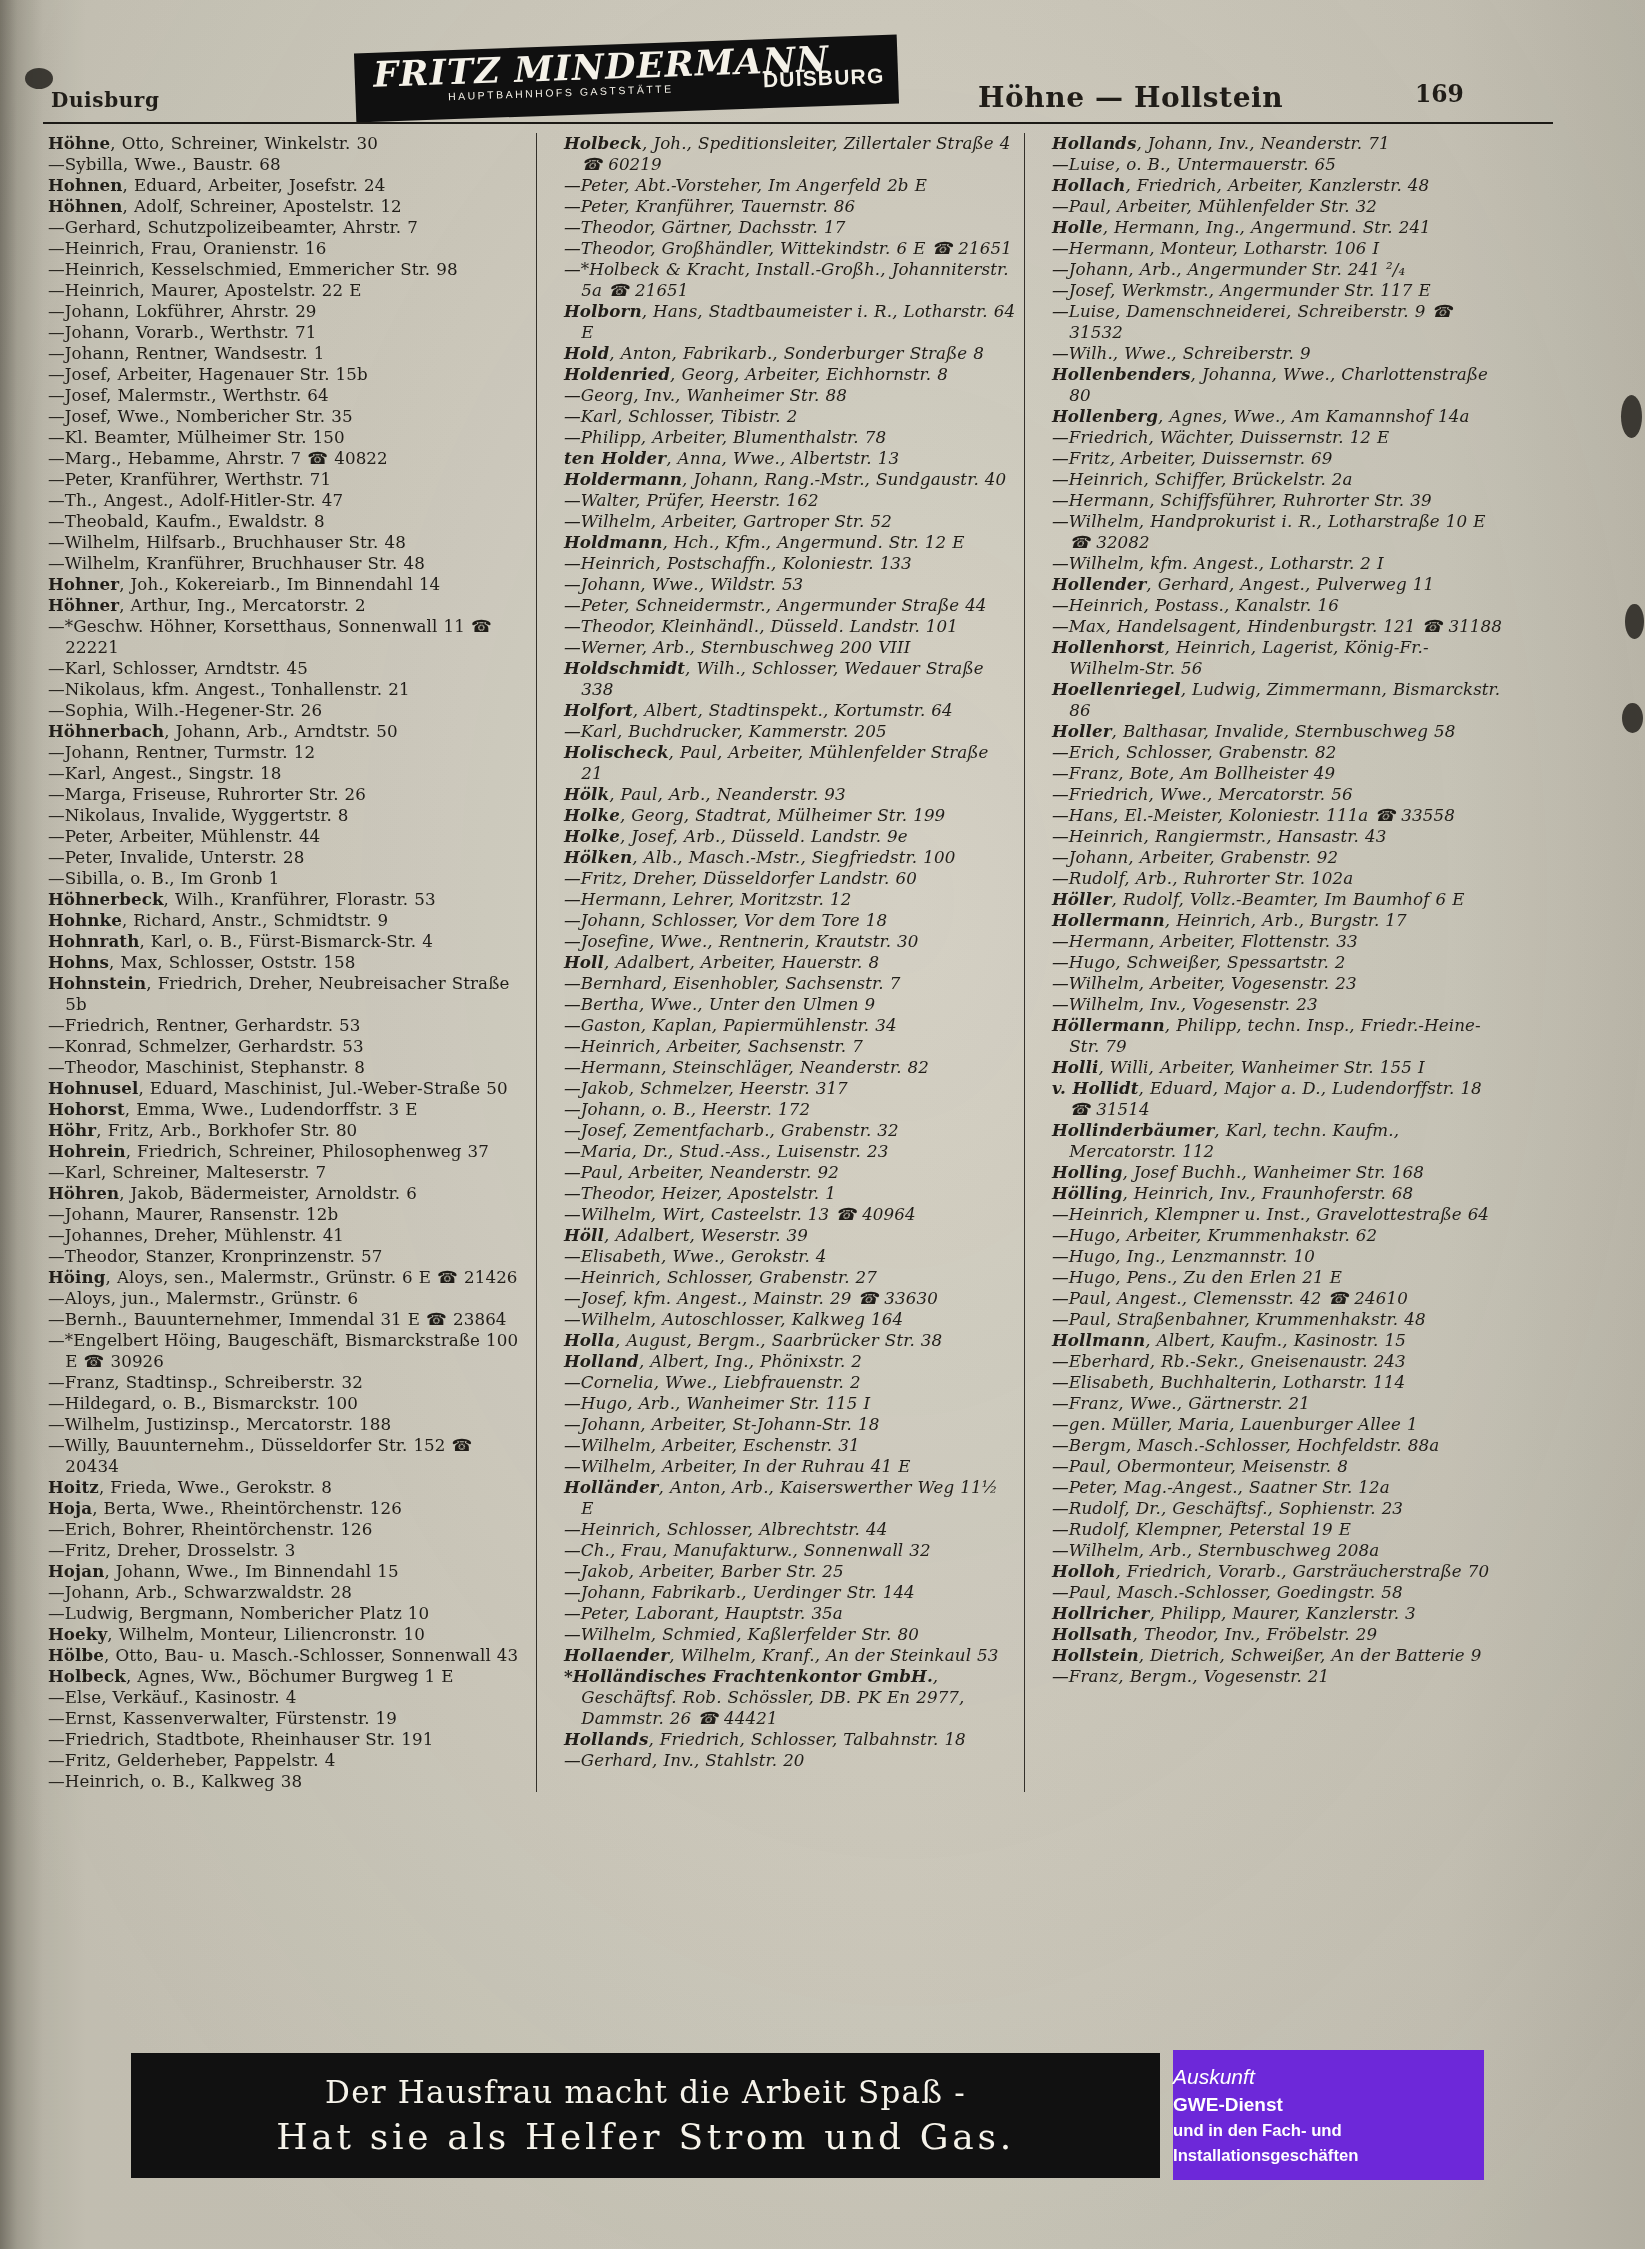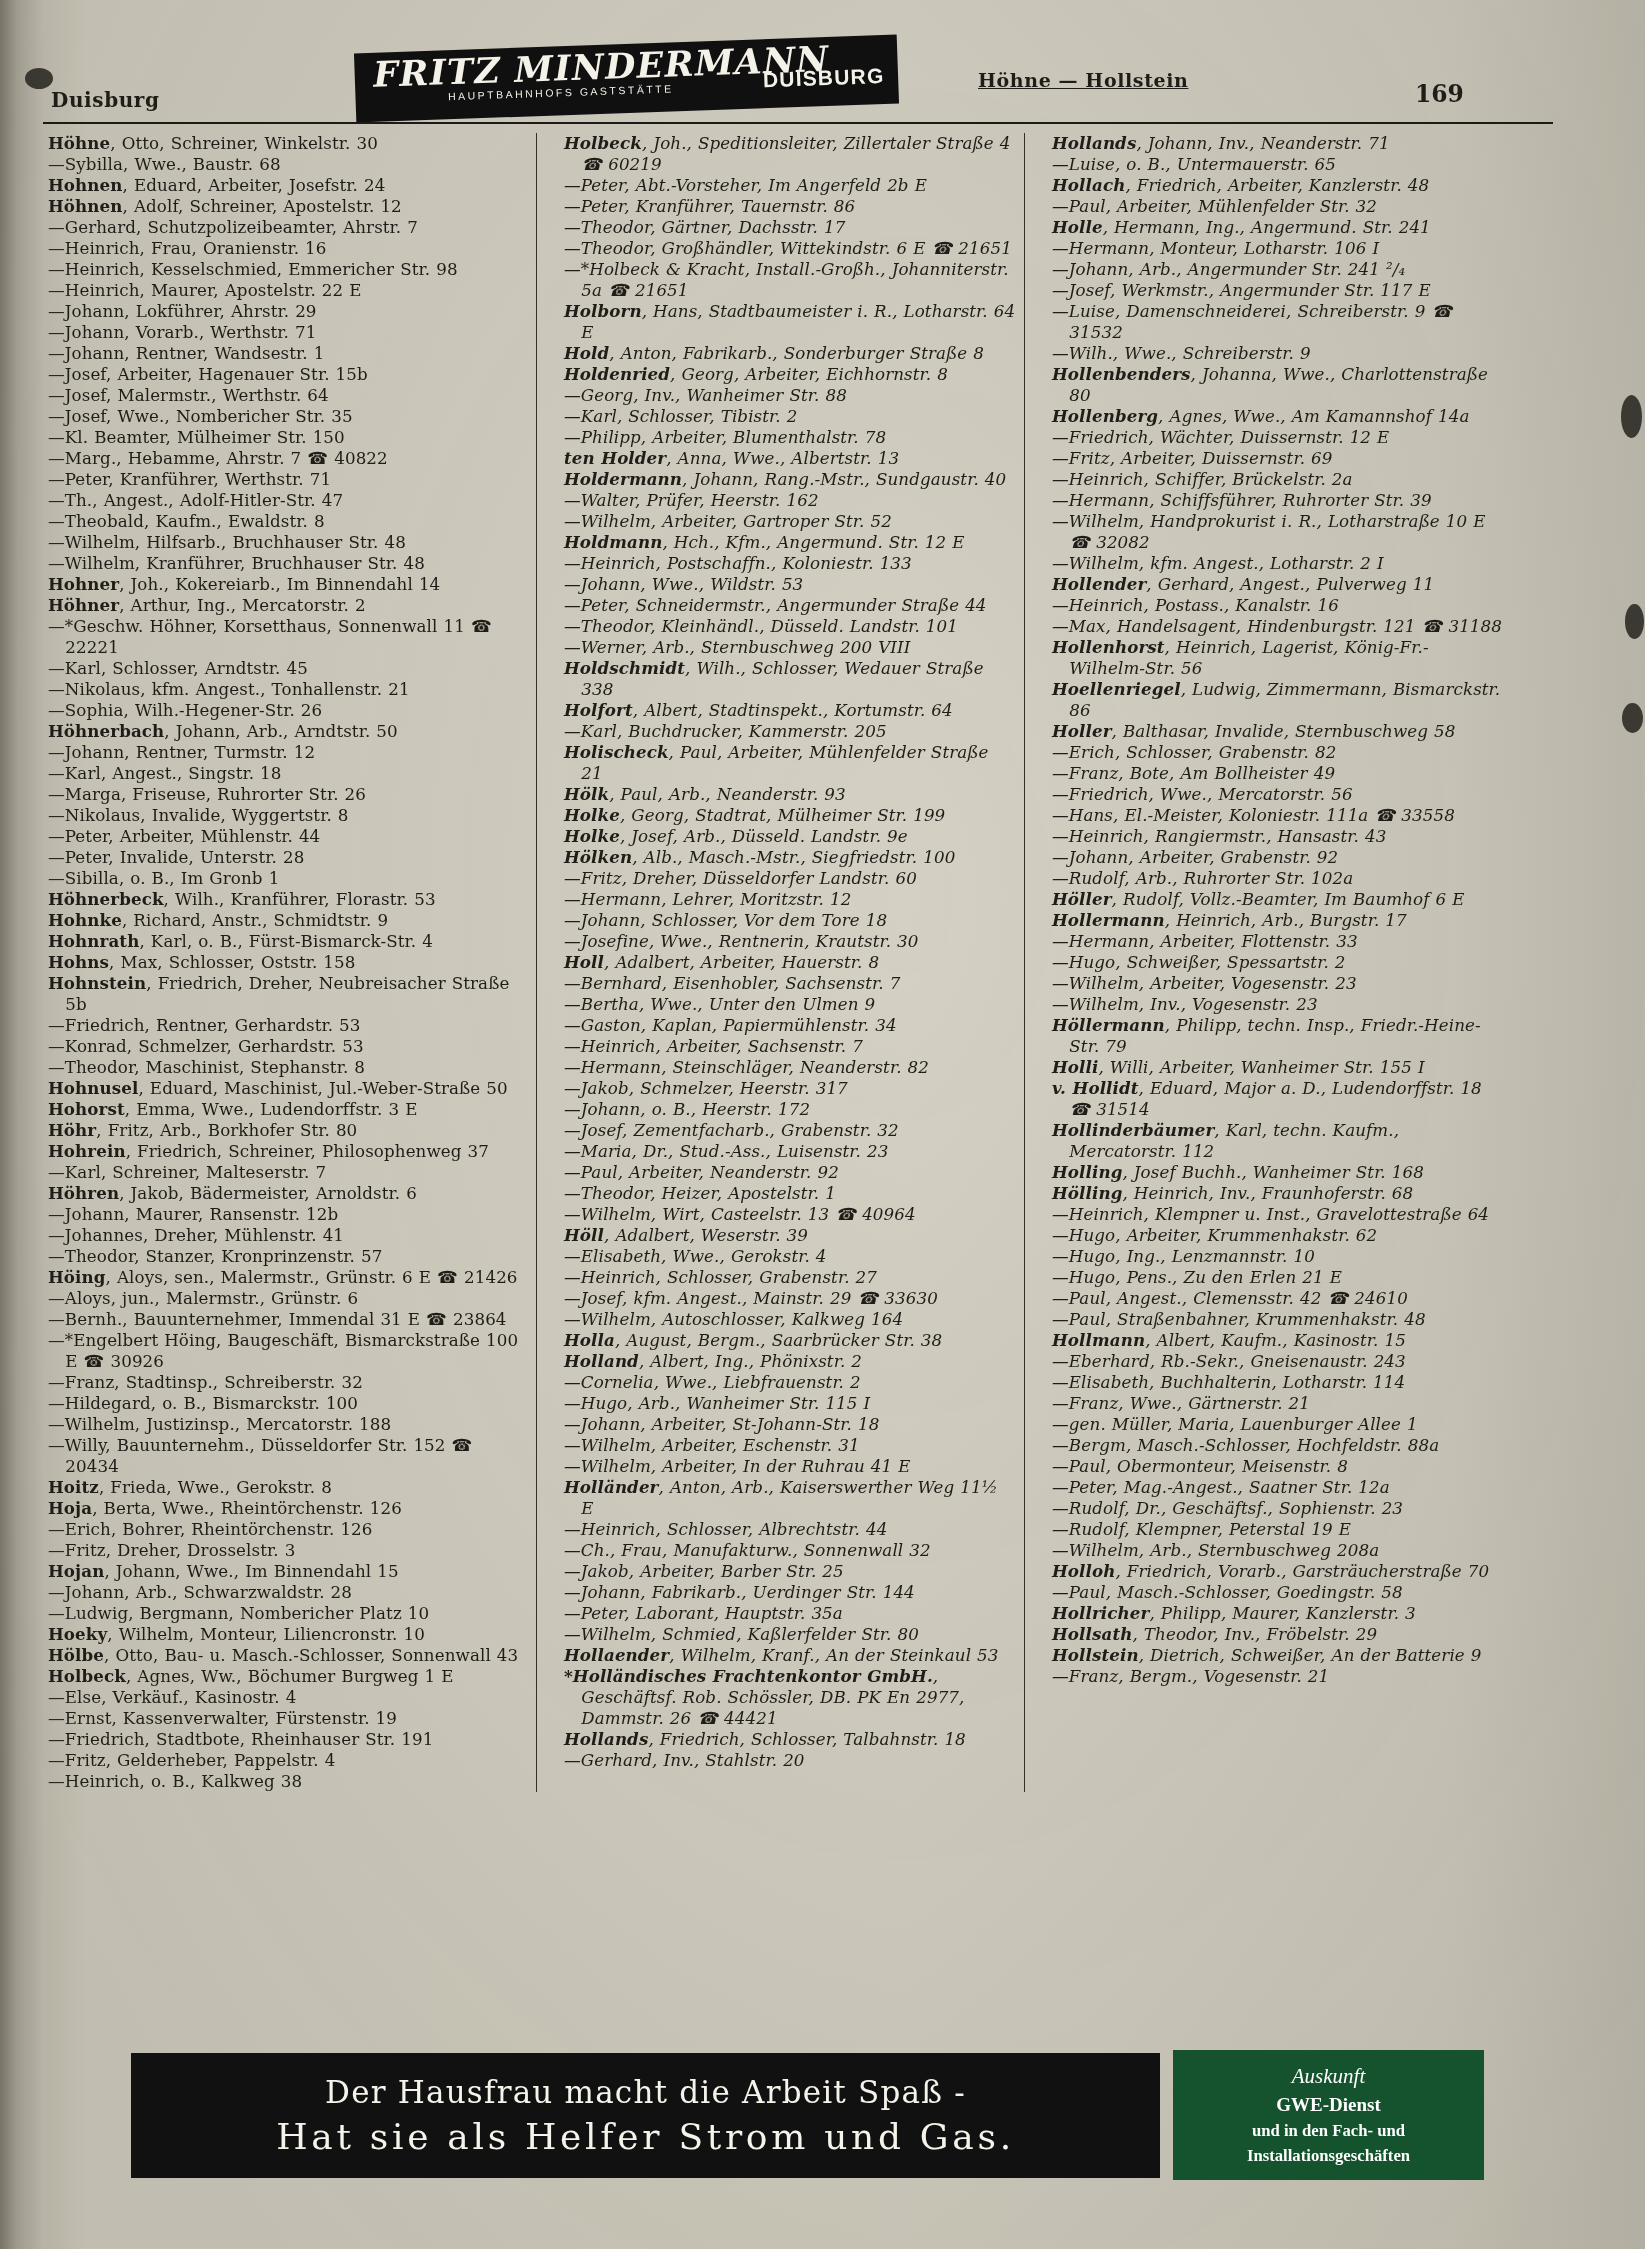--- a/index.html
+++ b/index.html
@@ -8,21 +8,21 @@
     background:
       radial-gradient(ellipse at 55% 40%, rgba(255,255,255,0.10), rgba(0,0,0,0.06) 85%),
       linear-gradient(90deg, #7e7a6e 0px, #a9a597 17.3px, #c2beb0 43px, #cdc9bb 86px, #cfcbbd 55%, #c9c5b7 88%, #bdb9ab 100%);
     font-family:"DejaVu Serif", serif;
     color:#201d18;
   }
   .smudge { position:absolute; background:#26231e; border-radius:50%; opacity:.85; }
 
   
   .region-label { position:absolute; left:51px; top:88px; font-size:20px; font-weight:bold; letter-spacing:0.6px; }
-  .page-range  { position:absolute; left:978px; top:69px; font-size:19px; font-weight:bold; letter-spacing:0.6px;text-decoration:underline; }
+  .page-range  { position:absolute; left:978px; top:81px; font-size:28px; font-weight:bold; letter-spacing:0.6px; }
   .page-number { position:absolute; left:1415px; top:80px; font-size:23.4px; font-weight:bold; }
   .header-rule { position:absolute; left:43px; right:93px; top:122px; height:1.9px; background:#1c1a16; }
 
   .top-ad {
     position:absolute; left:355px; top:44px; width:543px; height:69px;
     background:#101010; color:#f4f1e8; transform:rotate(-2deg);
     padding:3.7px 16px 2.5px 18.5px; box-sizing:border-box;
   }
   .top-ad .name { font-size:35px; font-weight:bold; font-style:italic; letter-spacing:1.2px; line-height:36px; white-space:nowrap; }
   .top-ad .sub  { font-size:10.5px; letter-spacing:2.5px; font-family:"Liberation Sans", sans-serif; margin-left:74px; }
@@ -47,23 +47,23 @@
     position:absolute; left:131px; top:2053px; width:1029px; height:125px;
     background:#111111; color:#f6f3ea;
     display:flex; flex-direction:column; justify-content:center; align-items:center;
     gap:6.2px;
   }
   .bottom-ad .l1 { font-size:31px; letter-spacing:1.2px; }
   .bottom-ad .l2 { font-size:36px; letter-spacing:3.7px; }
 
   .info-box {
     position:absolute; left:1173px; top:2050px; width:311px; height:130px;
-    background:#14532d; color:#ffffff; text-align:center;
+    background:#6d28d9; color:#ffffff; text-align:left;
     display:flex; flex-direction:column; justify-content:center; gap:5px;
-    font-family:Liberation Serif, serif;
+    font-family:Liberation Sans, sans-serif;
   }
   .info-box .a { font-style:italic; font-size:21px; }
   .info-box .b { font-weight:bold; font-size:19px; }
   .info-box .c { font-weight:bold; font-size:16.7px; line-height:20px; }
 </style>
 </head>
 <body>
 
 <div class="smudge" style="left:25px; top:68px; width:28px; height:21px;"></div>
 <div class="smudge" style="left:1621px; top:395px; width:21px; height:43px;"></div>

